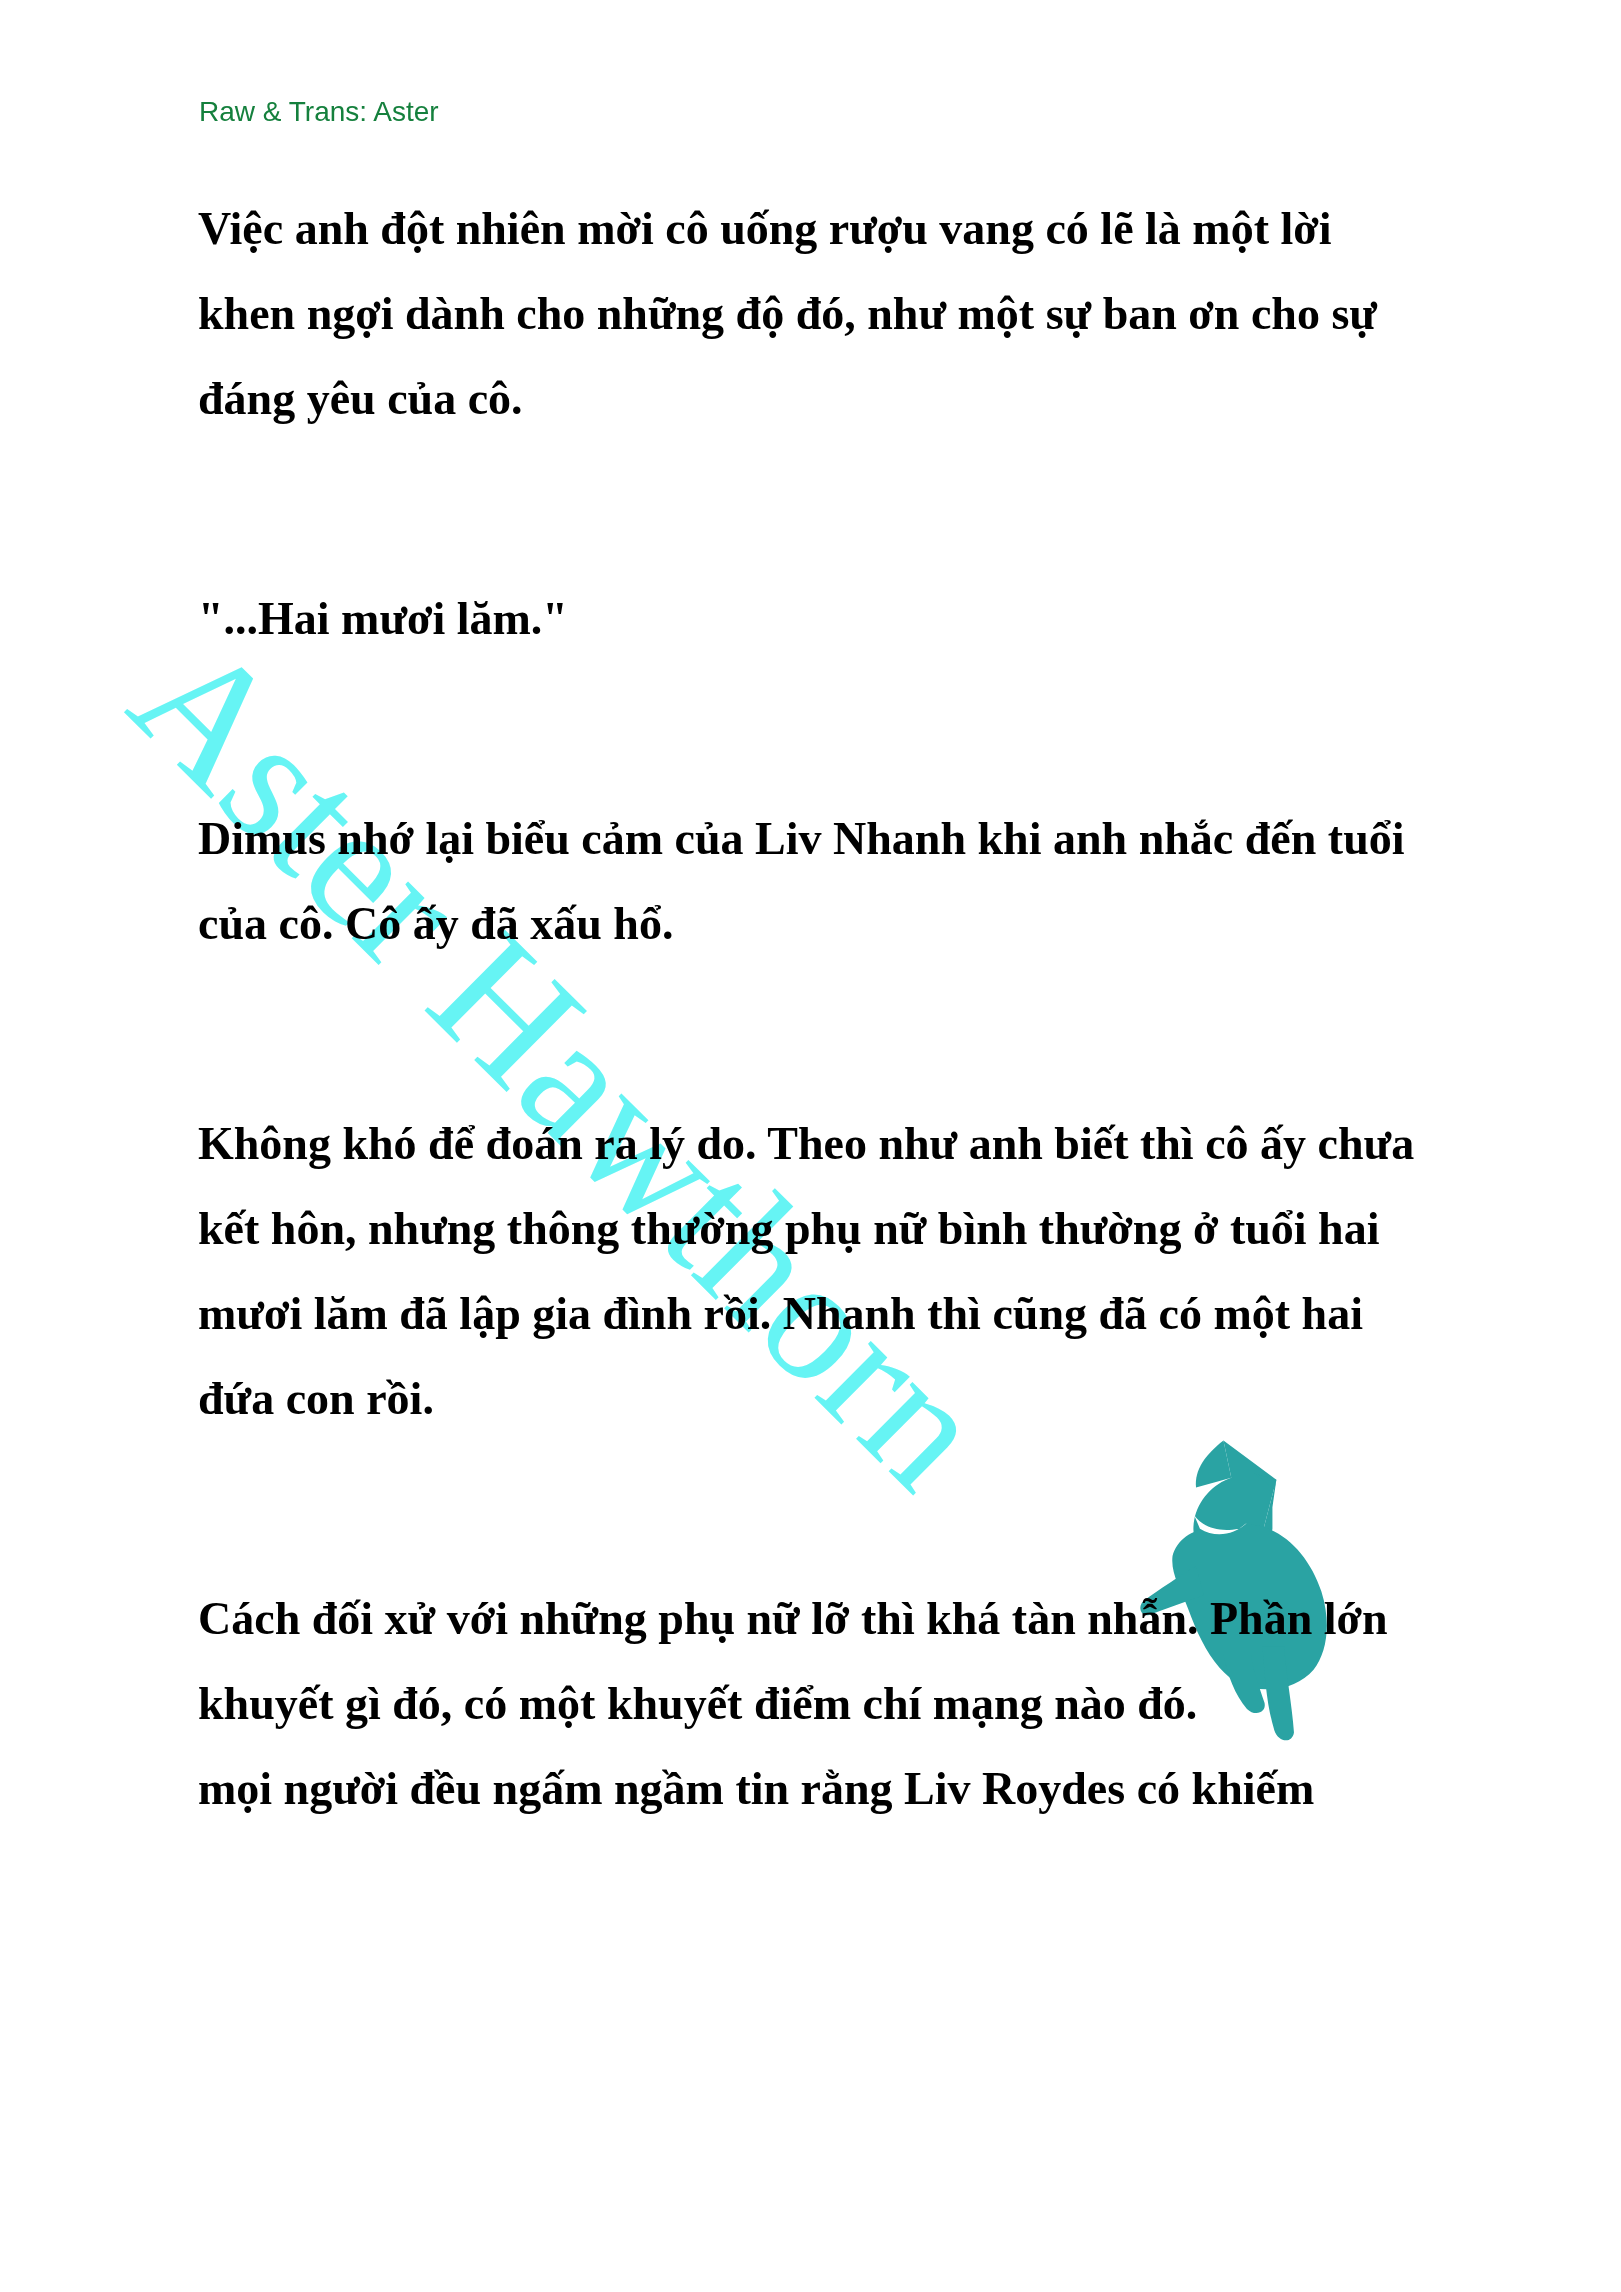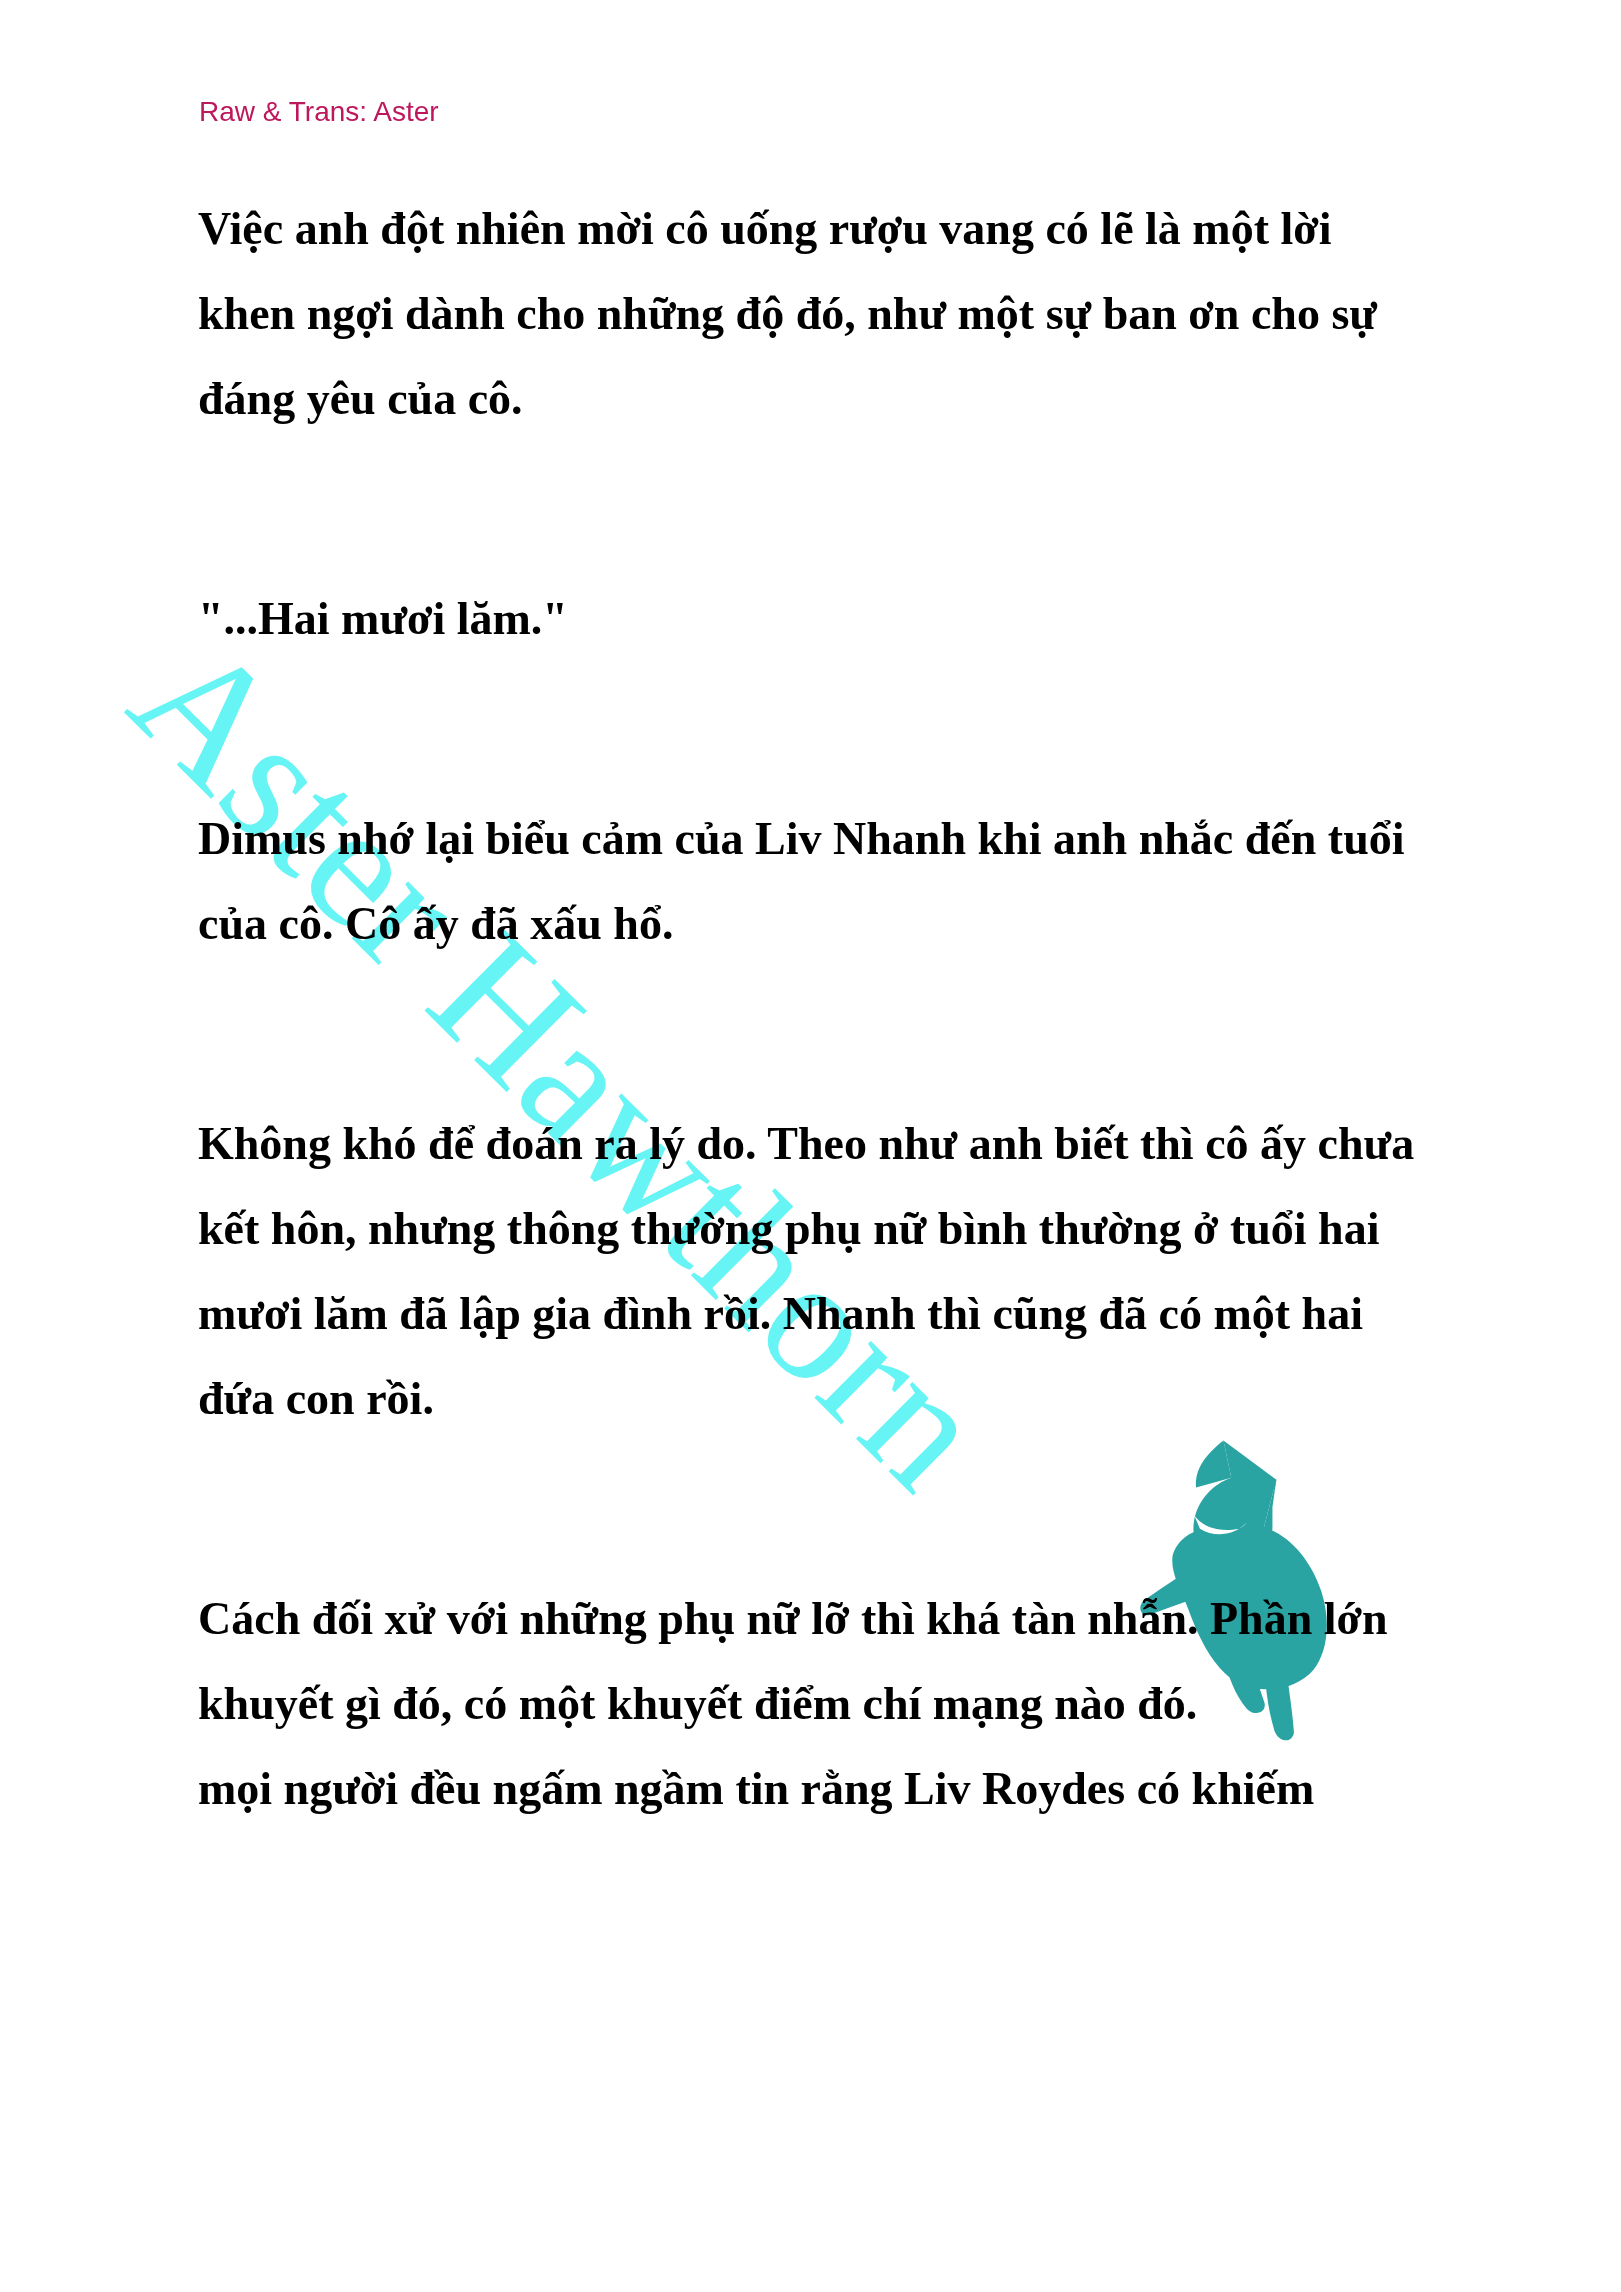--- a/index.html
+++ b/index.html
@@ -19,21 +19,21 @@
       width: 1621px;
       height: 2293px;
       background: #ffffff;
     }
     .header {
       position: absolute;
       left: 199px;
       top: 96px;
       font-family: "Liberation Sans", sans-serif;
       font-size: 28px;
-      color: #be185d;
+      color: #15803d;
       white-space: nowrap;
     }
     .para {
       position: absolute;
       left: 198px;
       width: 1294px;
       margin: 0;
       font-family: "Liberation Serif", serif;
       font-size: 46px;
       line-height: 85px;

